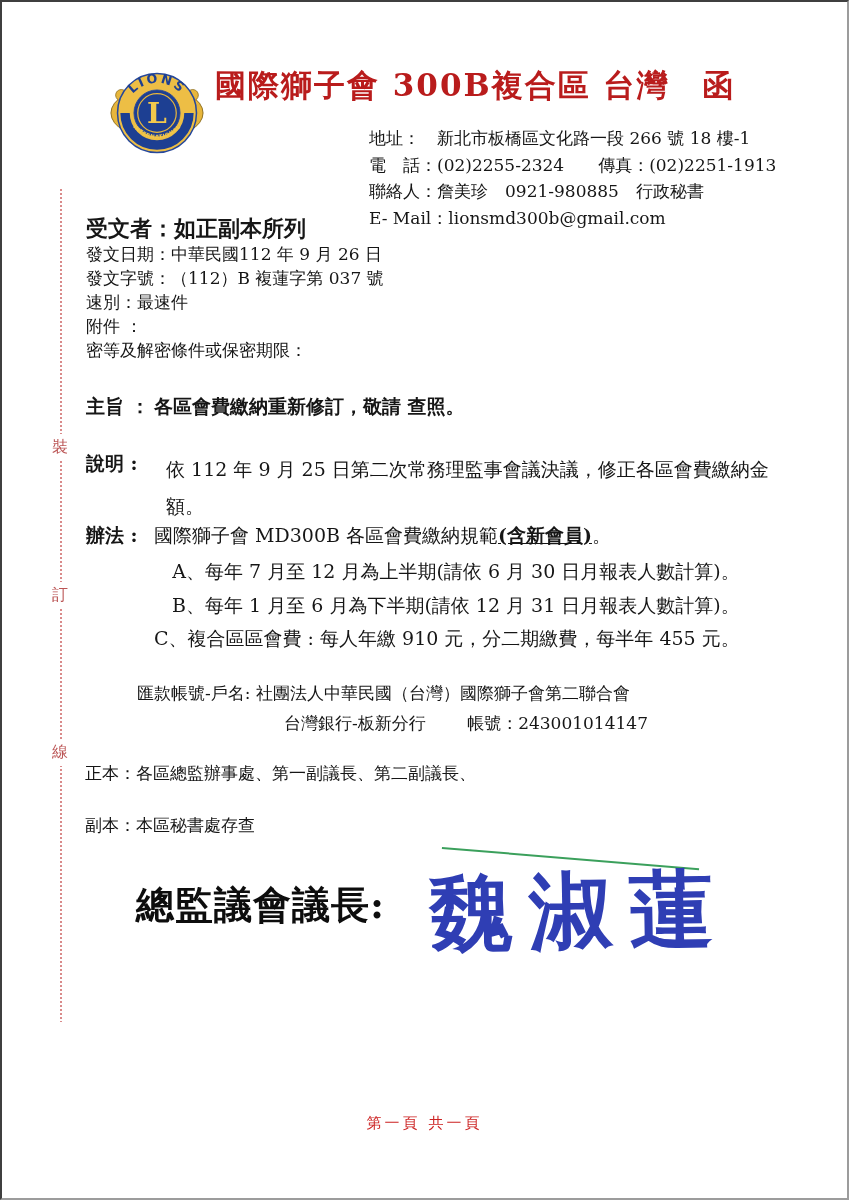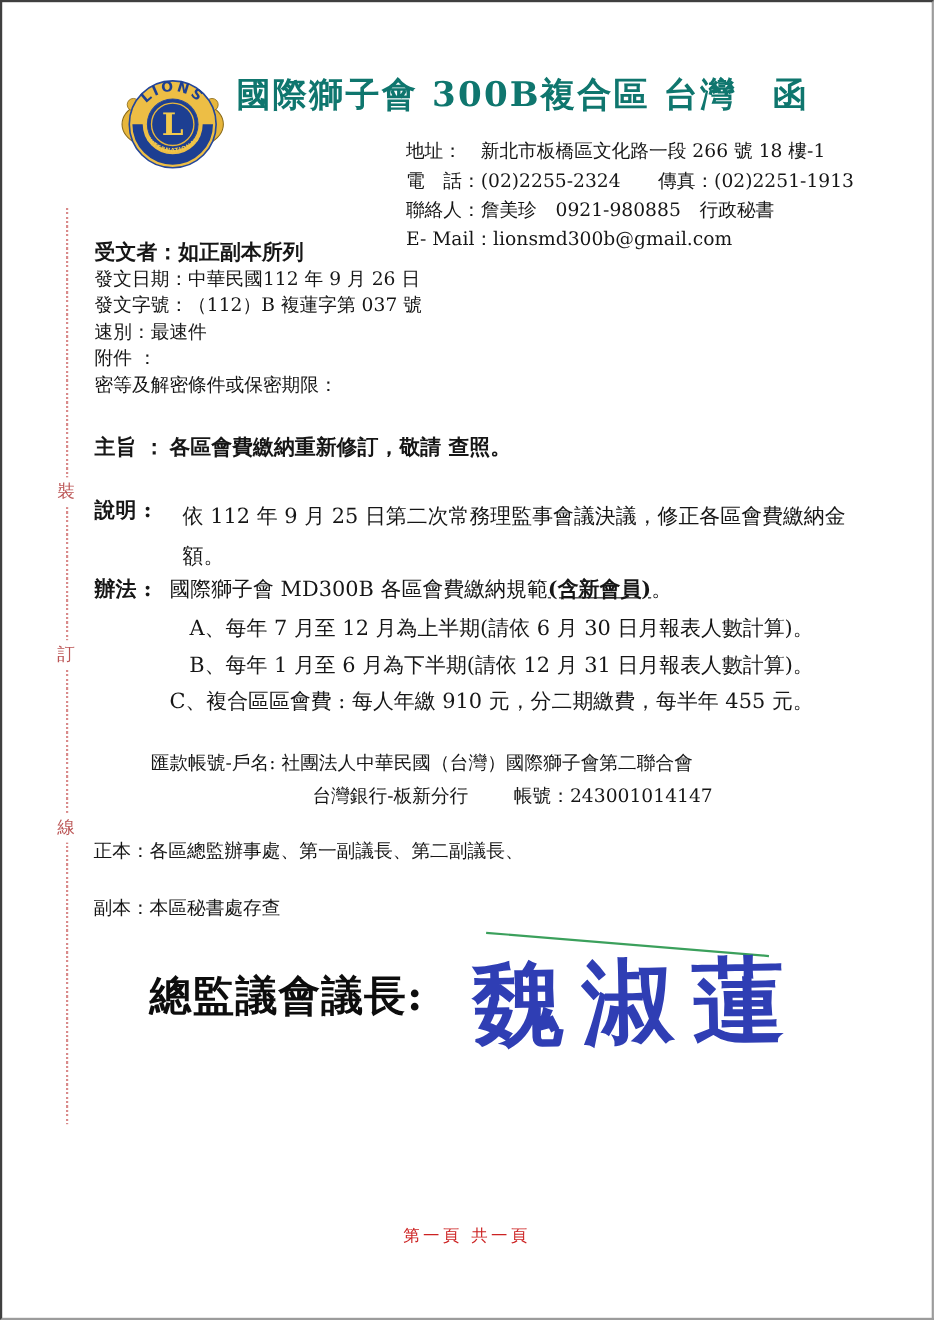--- a/index.html
+++ b/index.html
@@ -15,27 +15,27 @@
     font-family: "DejaVu Serif", "Liberation Serif", serif;
     color: #161616;
   }
   .abs { position: absolute; }
 
   
   .logo { left: 108px; top: 58px; width: 94px; height: 106px; }
   .doc-title {
     left: 213px; top: 63px;
     font-size: 31px; font-weight: bold; letter-spacing: 2px;
-    white-space: nowrap; color: #0f766e;
+    white-space: nowrap; color: #b91c1c;
   }
   .contact-block { left: 367px; top: 123px; font-size: 17px; line-height: 26.5px; white-space: nowrap; }
 
   
   .meta-block { left: 84px; top: 214px; font-size: 17px; line-height: 24px; white-space: nowrap; }
-  .meta-block .recipient { font-size: 19px; font-weight: bold; line-height: 26px; }
+  .meta-block .recipient { font-size: 22px; font-weight: bold; line-height: 26px; font-family: Liberation Serif, serif; }
 
   
   .section-row { display: flex; font-size: 19px; }
   .section-label { flex: 0 0 68px; font-weight: bold; white-space: nowrap; }
   .subject-row { left: 84px; top: 392px; font-weight: bold; white-space: nowrap; }
   .explain-row { left: 84px; top: 449px; }
   .explain-row .section-content { width: 634px; line-height: 37px; margin-left: 12px; }
   .method-row { left: 84px; top: 521px; white-space: nowrap; }
   .method-emphasis { font-weight: bold; text-decoration: underline; }
   .method-items { left: 152px; top: 553px; font-size: 19px; line-height: 33.5px; white-space: nowrap; text-align: right; }

